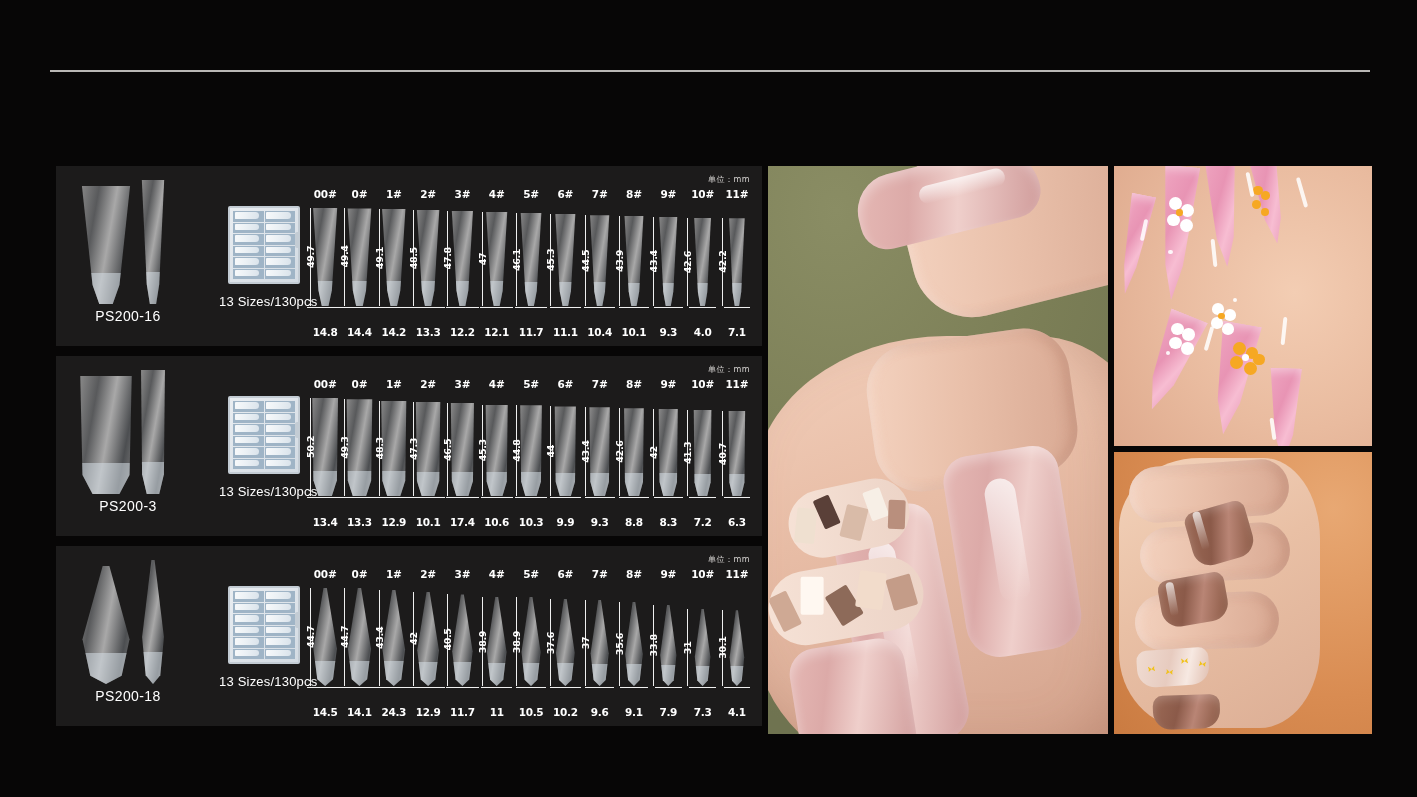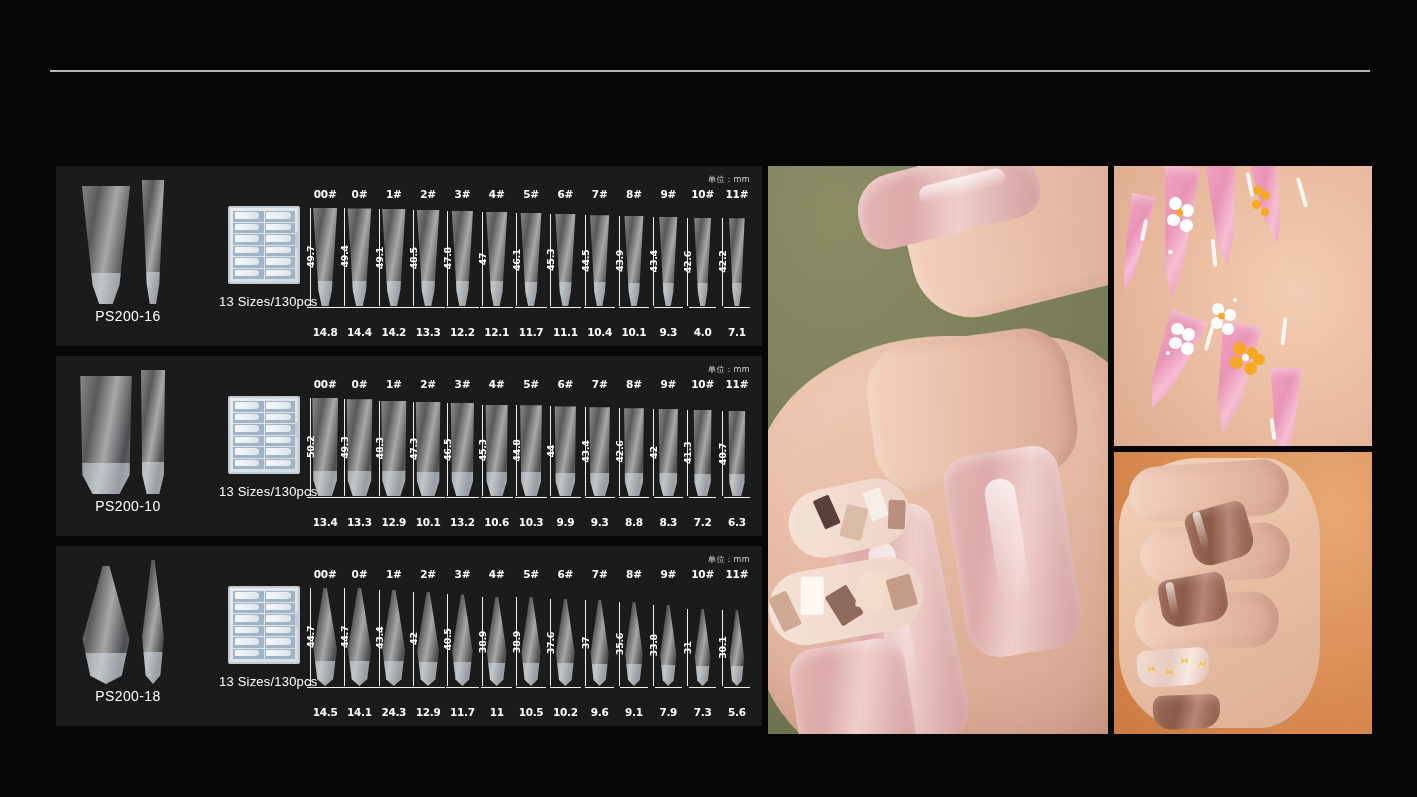--- a/index.html
+++ b/index.html
@@ -377,21 +377,21 @@
             </div>
           </div>
         </div>
       </div>
       <div class="panel">
         <div class="unit">单位：mm</div>
         <div class="hero">
           <div class="h1 shape s-square" style="height: 118px;"></div>
           <div class="h2 shape s-square" style="height: 124px;"></div>
         </div>
-        <div class="code">PS200-10</div>
+        <div class="code">PS200-3</div>
         <div class="box">
           <div class="grid">
             <div class="cell"></div>
             <div class="cell"></div>
             <div class="cell"></div>
             <div class="cell"></div>
             <div class="cell"></div>
             <div class="cell"></div>
             <div class="cell"></div>
             <div class="cell"></div>
@@ -446,21 +446,21 @@
               <div class="hnum">10.1</div>
             </div>
             <div class="sizecell">
               <div class="sz-label">3#</div>
               <div class="tipwrap">
                 <div class="vbar" style="height: 92.988px;"></div>
                 <div class="vnum" style="height: 92.988px; justify-content: center; display: flex; align-items: center;">46.5</div>
                 <div class="tip shape s-square" style="width: 25.1642px; height: 92.988px; margin-bottom: 16px;"></div>
                 <div class="hbar" style="width: 33.1642px; left: calc(50% - 16.5821px);"></div>
               </div>
-              <div class="hnum">13.2</div>
+              <div class="hnum">17.4</div>
             </div>
             <div class="sizecell">
               <div class="sz-label">4#</div>
               <div class="tipwrap">
                 <div class="vbar" style="height: 91.3625px;"></div>
                 <div class="vnum" style="height: 91.3625px; justify-content: center; display: flex; align-items: center;">45.3</div>
                 <div class="tip shape s-square" style="width: 24.0299px; height: 91.3625px; margin-bottom: 16px;"></div>
                 <div class="hbar" style="width: 32.0299px; left: calc(50% - 16.0149px);"></div>
               </div>
               <div class="hnum">10.6</div>
@@ -686,21 +686,21 @@
               <div class="hnum">7.3</div>
             </div>
             <div class="sizecell">
               <div class="sz-label">11#</div>
               <div class="tipwrap">
                 <div class="vbar" style="height: 75.7897px;"></div>
                 <div class="vnum" style="height: 75.7897px; justify-content: center; display: flex; align-items: center;">30.1</div>
                 <div class="tip shape s-stiletto" style="width: 17.3862px; height: 75.7897px; margin-bottom: 16px;"></div>
                 <div class="hbar" style="width: 25.3862px; left: calc(50% - 12.6931px);"></div>
               </div>
-              <div class="hnum">5.6</div>
+              <div class="hnum">4.1</div>
             </div>
           </div>
         </div>
       </div>
     </div>
 
   <div class="photo-main">
     <div class="ph">
       <div class="sage"></div>
       <div class="hand-main"></div>

